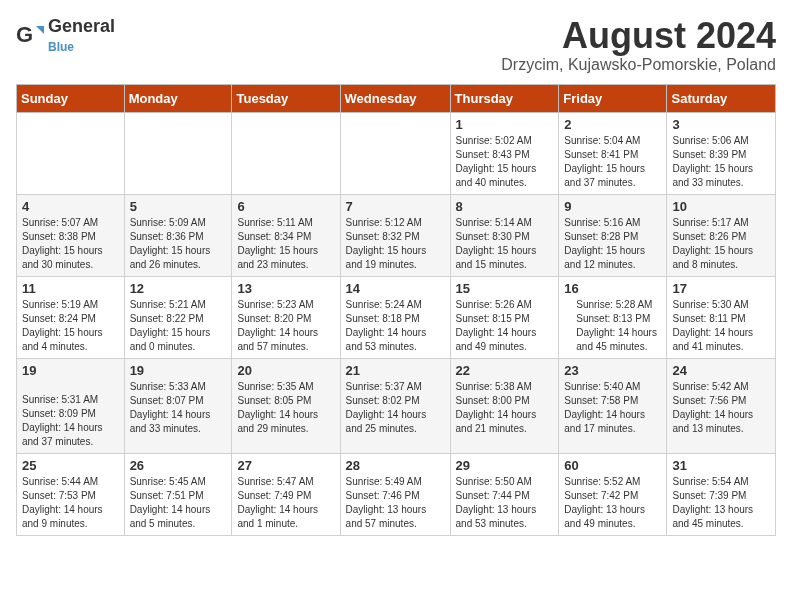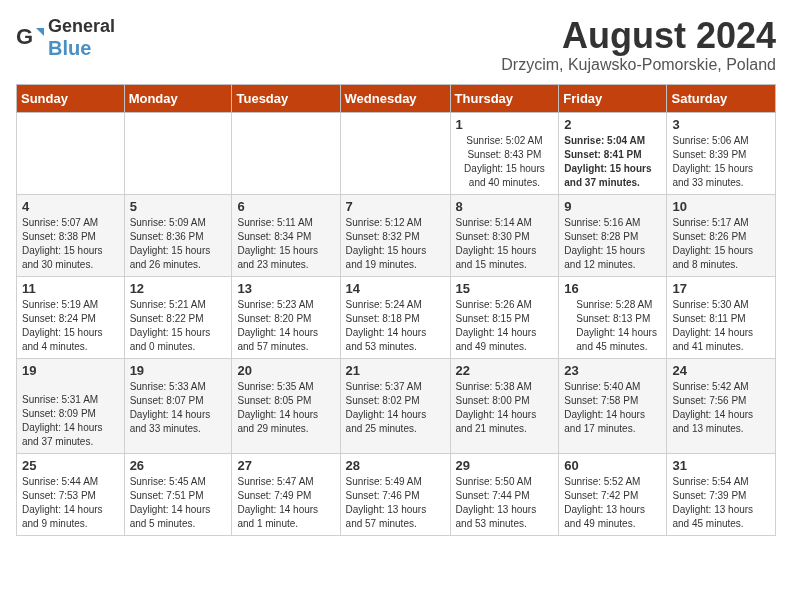--- a/index.html
+++ b/index.html
@@ -20,21 +20,21 @@
       display: flex;
       align-items: center;
       gap: 4px;
     }
     .logo-text-general {
       font-size: 18px;
       font-weight: bold;
       color: #333;
     }
     .logo-text-blue {
-      font-size: 20px;
+      font-size: 12px;
       font-weight: bold;
       color: #4a90c4;
     }
     .logo-icon {
       width: 28px;
       height: 28px;
     }
     .title-block {
       text-align: right;
     }
@@ -123,28 +123,28 @@
     </tr>
   </thead>
   <tbody id="calendar-body">
   <tr>
         <td class="empty-cell"></td>
         <td class="empty-cell"></td>
         <td class="empty-cell"></td>
         <td class="empty-cell"></td>
         <td>
           <span class="day-number">1</span>
-          <div class="day-info" style="white-space: pre-line; text-align: center;">Sunrise: 5:02 AM
+          <div class="day-info" style="white-space: pre-line;">Sunrise: 5:02 AM
 Sunset: 8:43 PM
 Daylight: 15 hours
 and 40 minutes.</div>
         </td>
         <td>
           <span class="day-number">2</span>
-          <div class="day-info" style="white-space: pre-line; font-weight: bold;">Sunrise: 5:04 AM
+          <div class="day-info" style="white-space: pre-line;">Sunrise: 5:04 AM
 Sunset: 8:41 PM
 Daylight: 15 hours
 and 37 minutes.</div>
         </td>
         <td>
           <span class="day-number">3</span>
           <div class="day-info" style="white-space: pre-line;">Sunrise: 5:06 AM
 Sunset: 8:39 PM
 Daylight: 15 hours
 and 33 minutes.</div>

